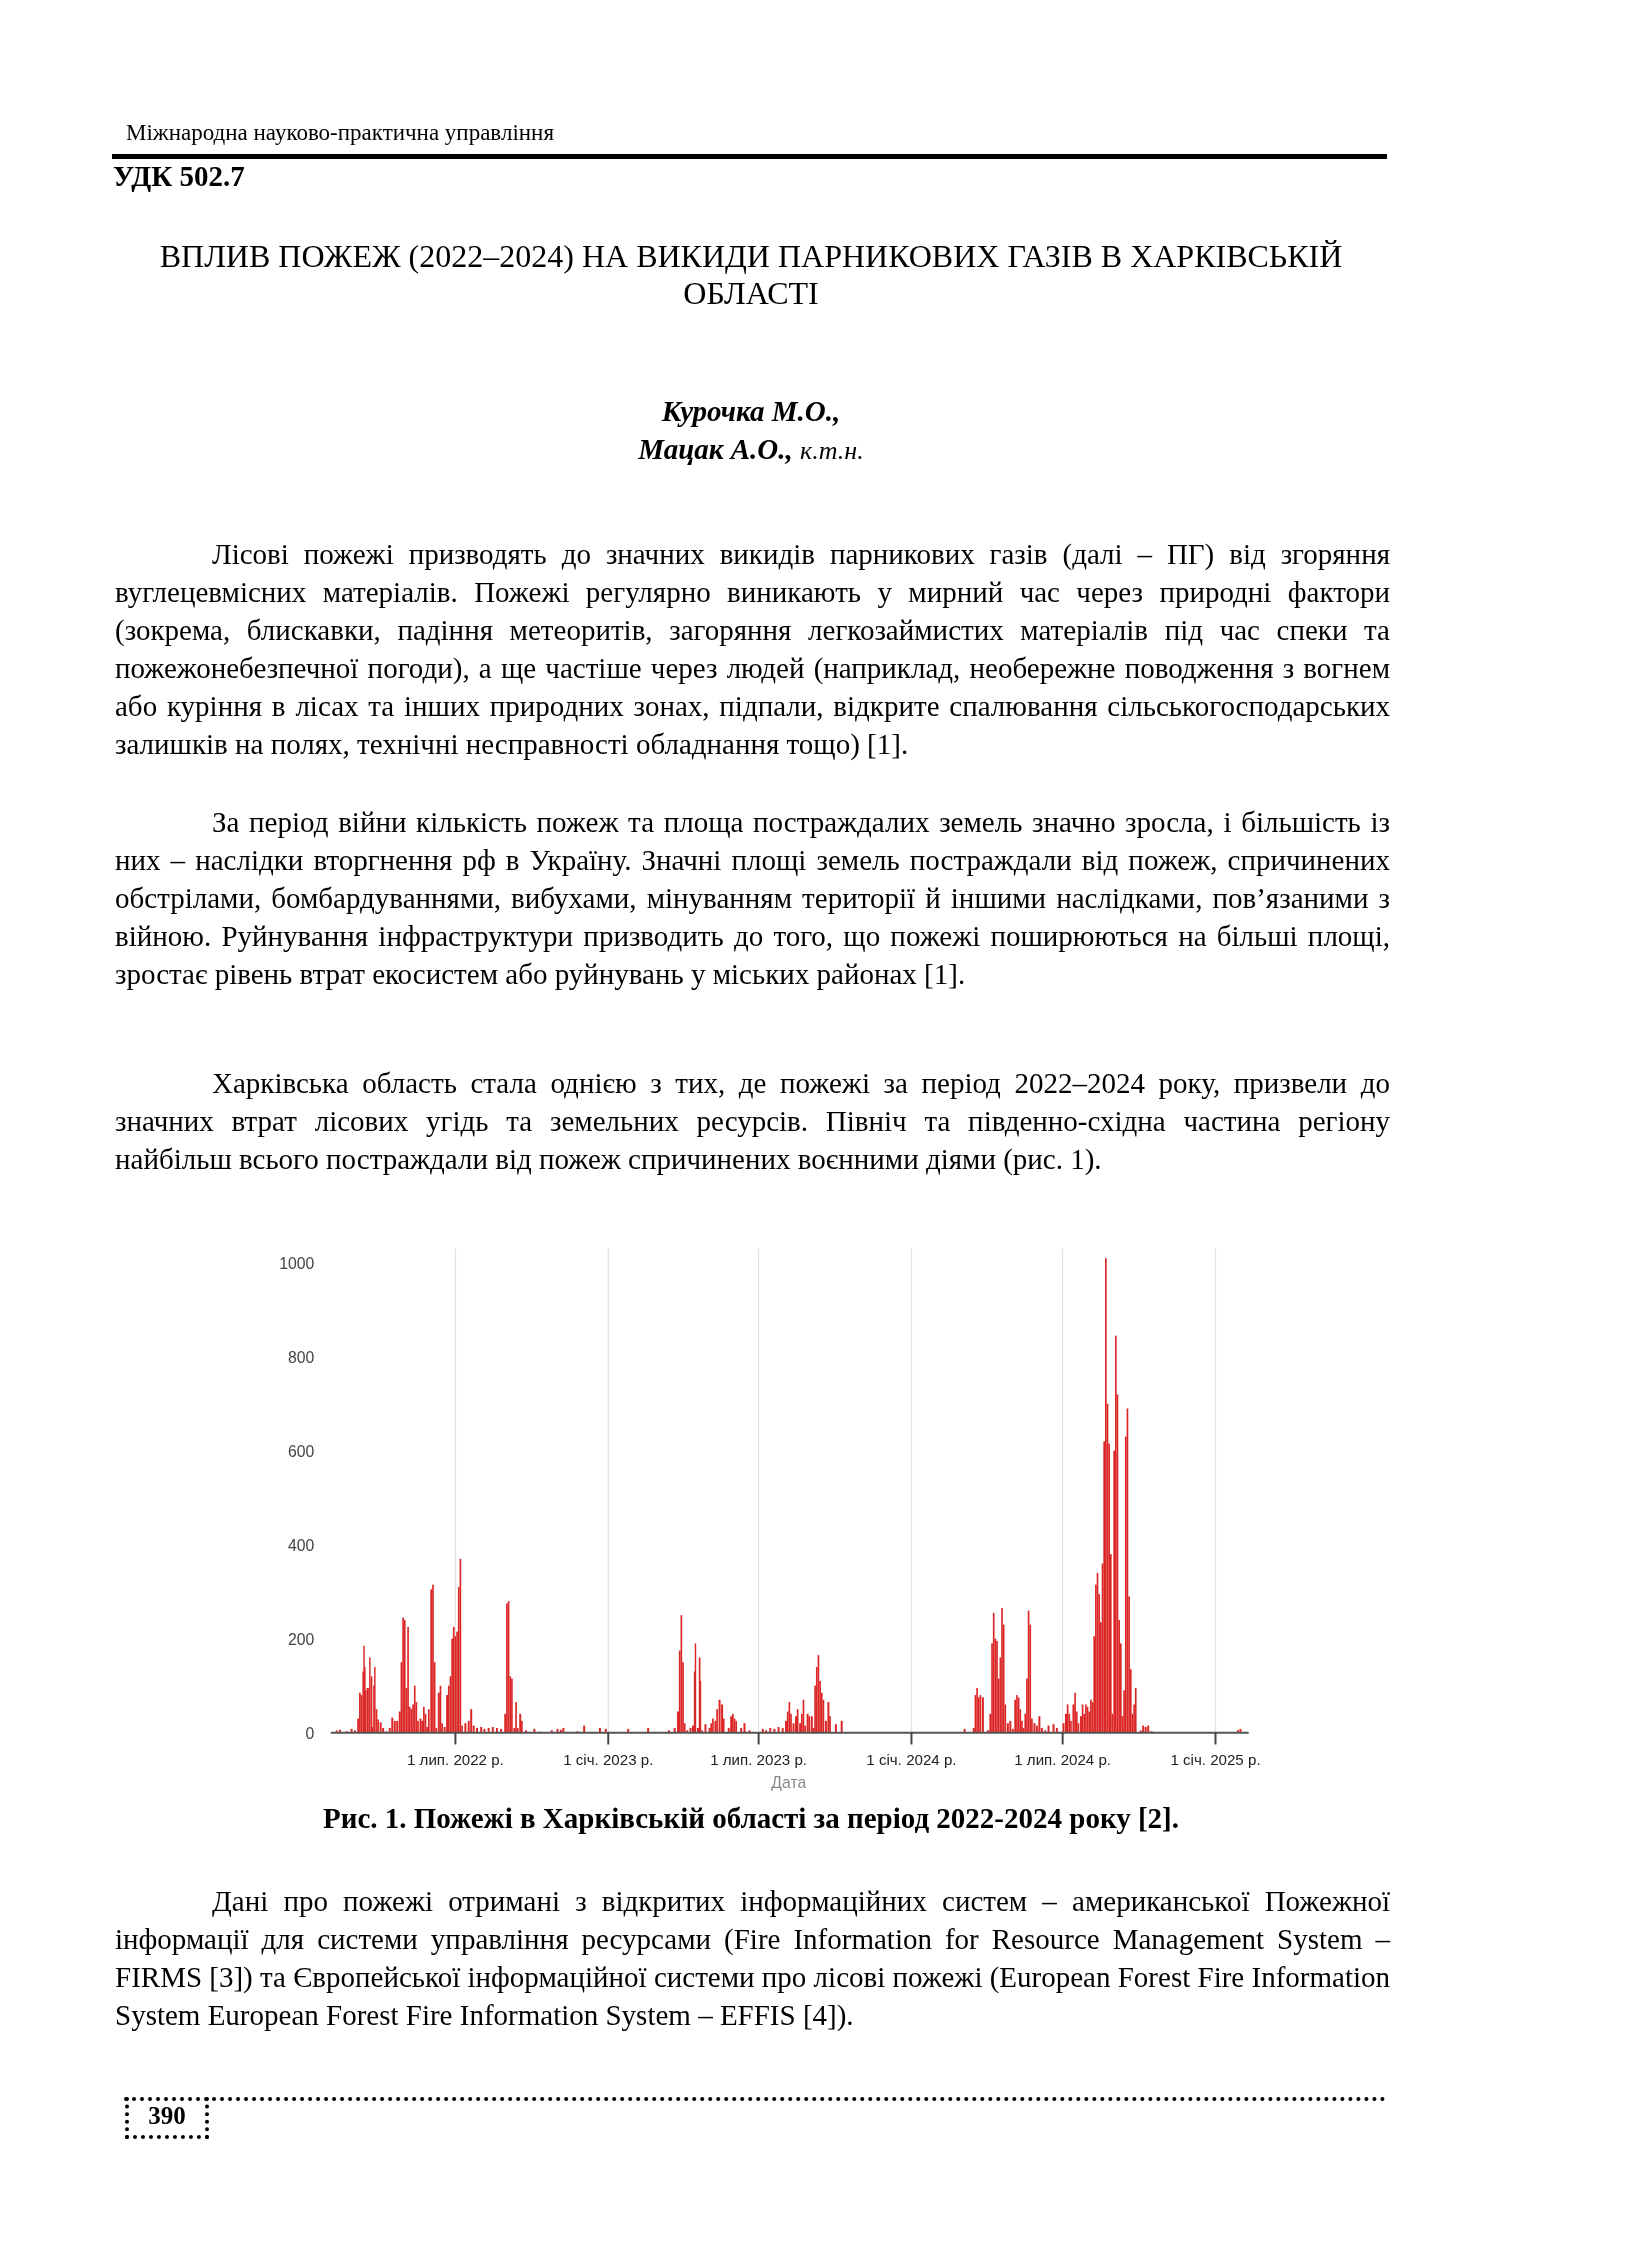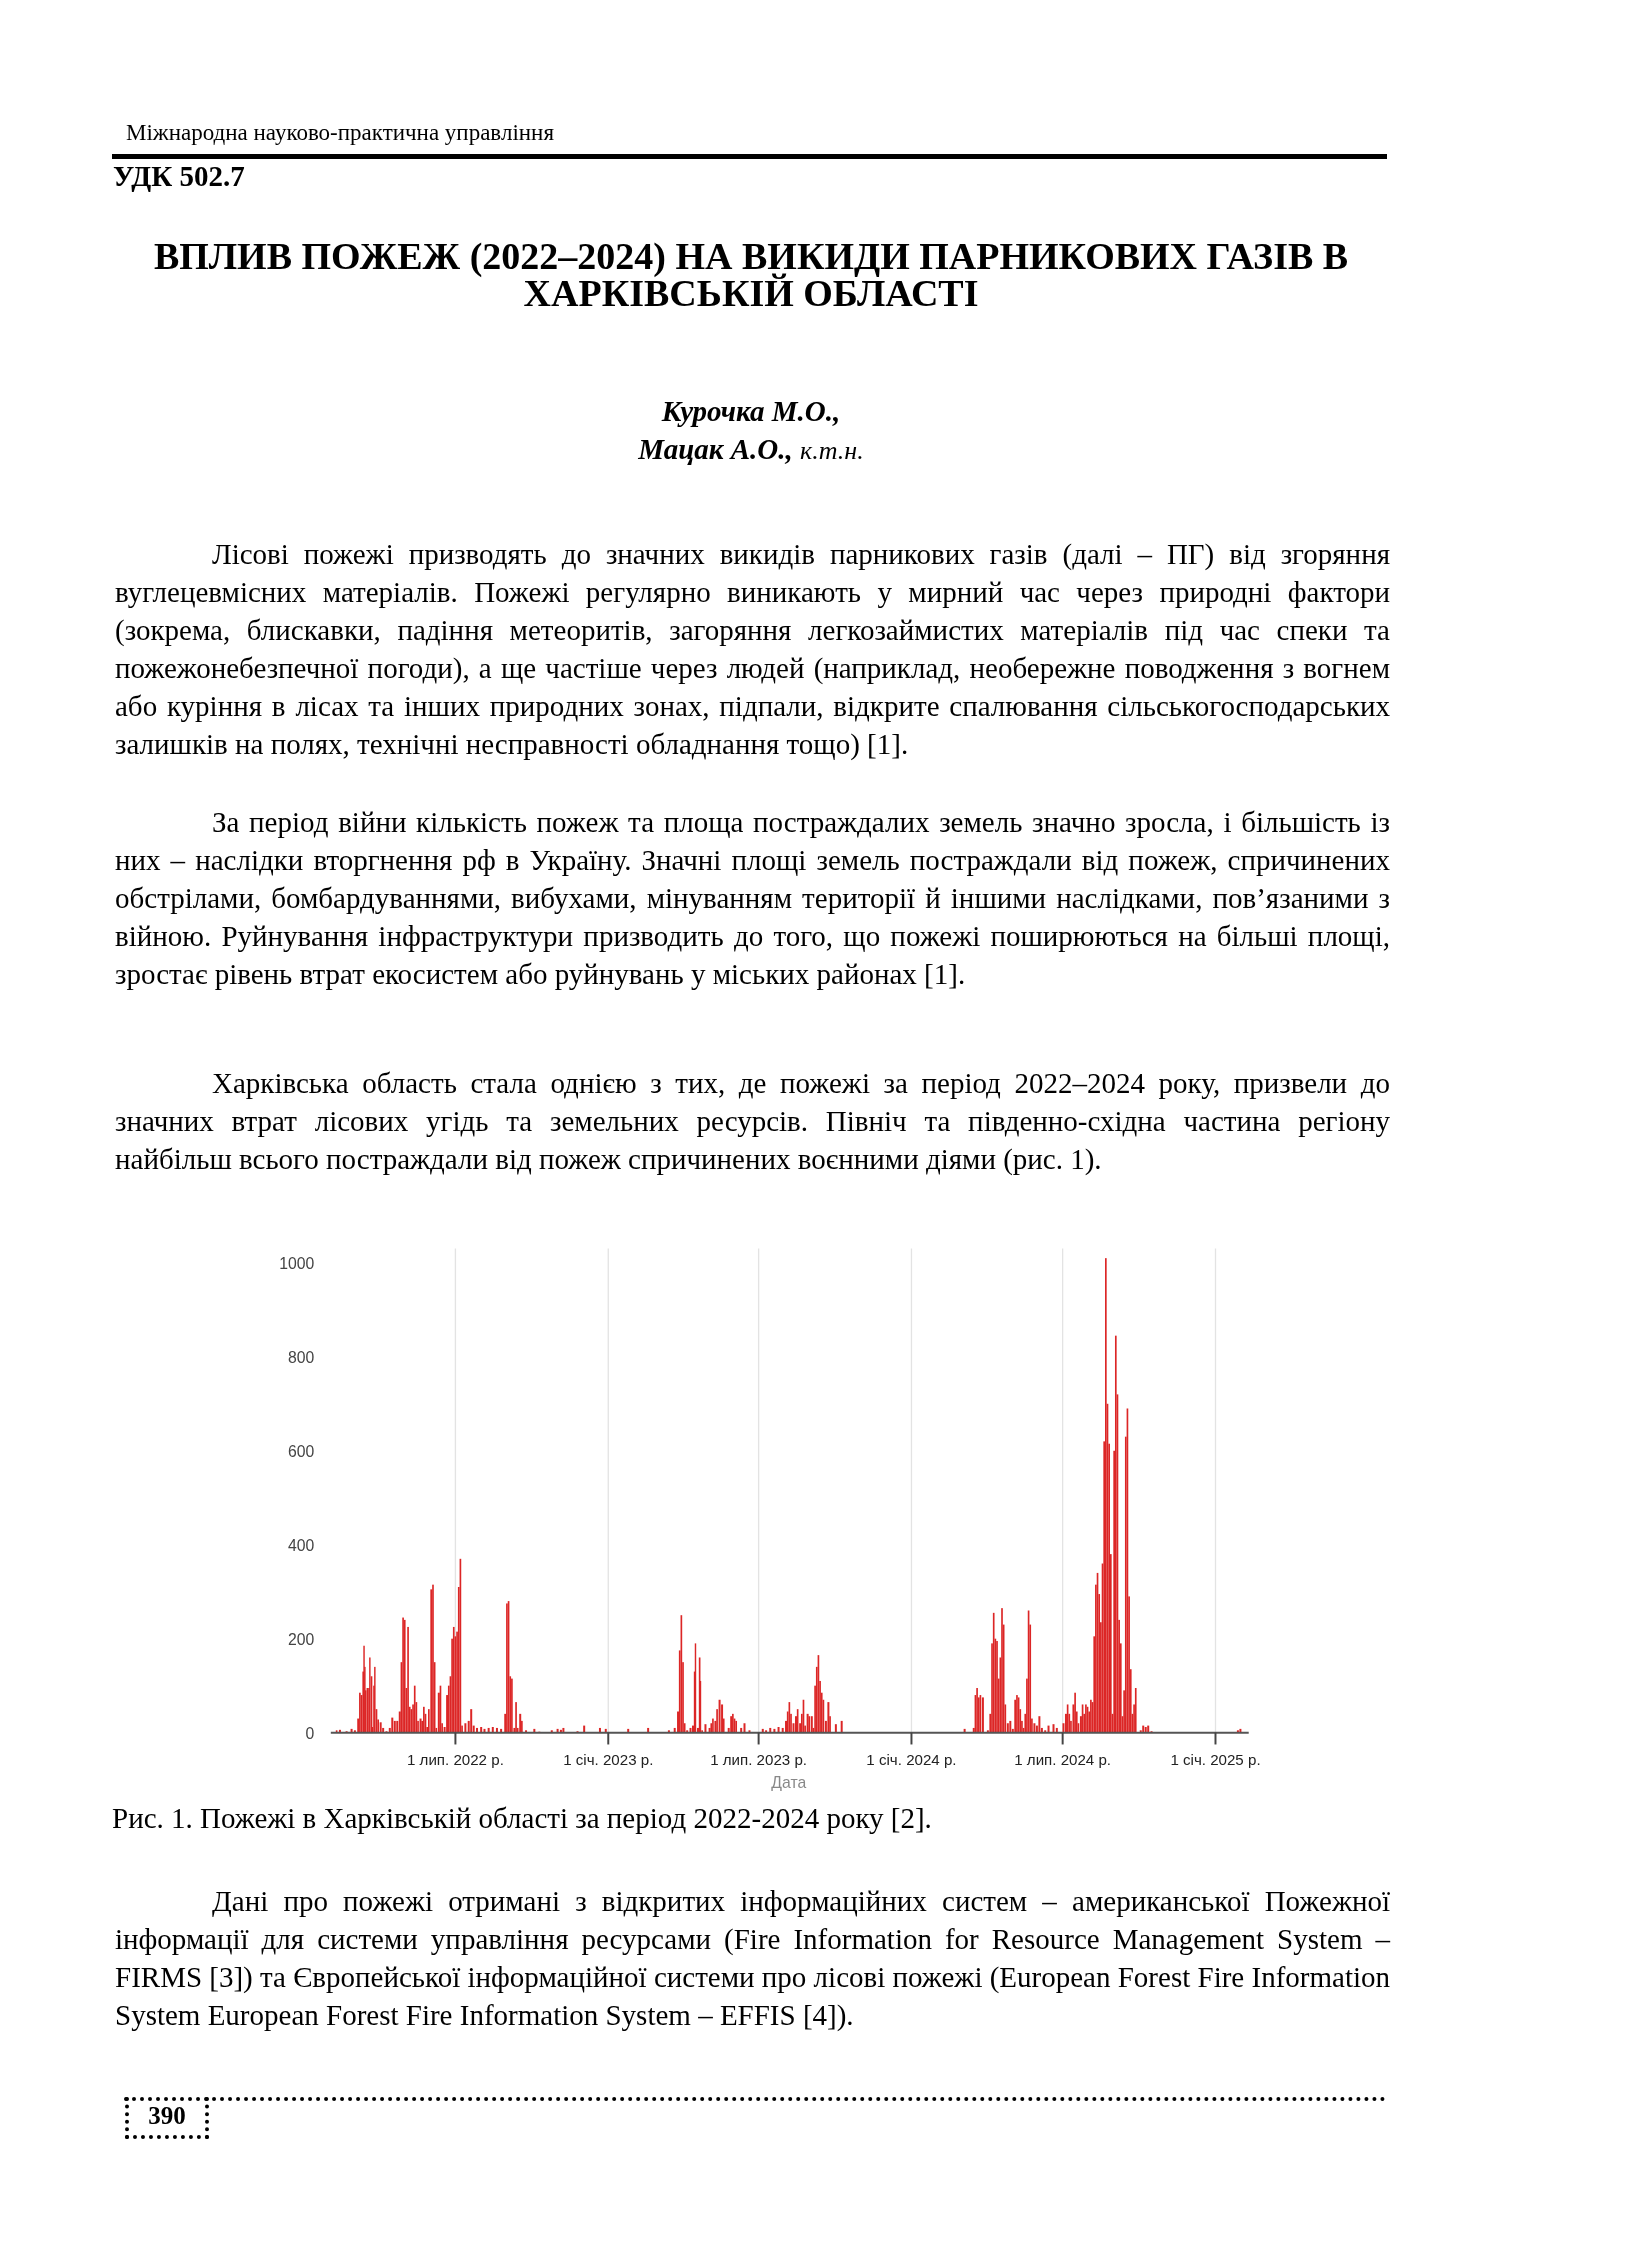--- a/index.html
+++ b/index.html
@@ -2,33 +2,33 @@
 <html style="font-size:10.5px"><head>
 <meta charset="utf-8">
 <style>
   html, body { margin: 0; padding: 0; background: #ffffff; }
   body { width: 1630px; height: 2261px; position: relative; overflow: hidden;
          font-family: "Liberation Serif", "DejaVu Serif", serif; color: #000; }
   .abs { position: absolute; }
   #running-head { left: 126px; top: 120px; font-size: 23px; }
   #head-rule { left: 112px; top: 154px; width: 1275px; height: 4.6px; background: #000; }
   #udk { left: 113px; top: 160px; font-size: 29px; font-weight: bold; }
-  #title { left: 112px; top: 238px; width: 1278px; text-align: center; font-size: 38px; font-weight: bold; line-height: 37px; }
+  #title { left: 112px; top: 238px; width: 1278px; text-align: center; font-size: 32px; font-weight: normal; line-height: 37px; }
   #authors { left: 112px; top: 352px; width: 1278px; text-align: center; font-size: 29px; line-height: 38px; font-style: italic; margin-top: 40px; }
   #authors .nm { font-weight: bold; }
   #authors .deg { font-weight: normal; font-size: 26px; }
   .para { left: 115px; width: 1275px; font-size: 29px; line-height: 38px; text-align: justify; }
   .para .ind { display: inline-block; width: 97px; }
   #p1 { top: 535px; }
   #p2 { top: 803px; }
   #p3 { top: 1032px; margin-top: 32px; }
   #p4 { top: 1882px; }
   #chart { left: 250px; top: 1235px; width: 1025px; height: 559px; }
   #chart text { font-family: "Liberation Sans", "DejaVu Sans", sans-serif; }
-  #caption { left: 112px; top: 1802px; width: 1278px; text-align: left; font-size: 29px; font-weight: normal; }
+  #caption { left: 112px; top: 1802px; width: 1278px; text-align: center; font-size: 29px; font-weight: bold; }
   #foot-rule { left: 124px; top: 2097px; width: 1262px; height: 0; border-top: 4.6px dotted #000; }
   #page-box { left: 125px; top: 2097px; width: 84px; height: 42px; border: 4.6px dotted #000; border-top: none; box-sizing: border-box; }
   #page-num { left: 125px; top: 2102px; width: 84px; text-align: center; font-size: 25px; font-weight: bold; }
 </style>
 </head>
 <body>
 
 <div class="abs" id="running-head">Міжнародна науково-практична управління</div>
 <div class="abs" id="head-rule"></div>
 <div class="abs" id="udk">УДК 502.7</div>

